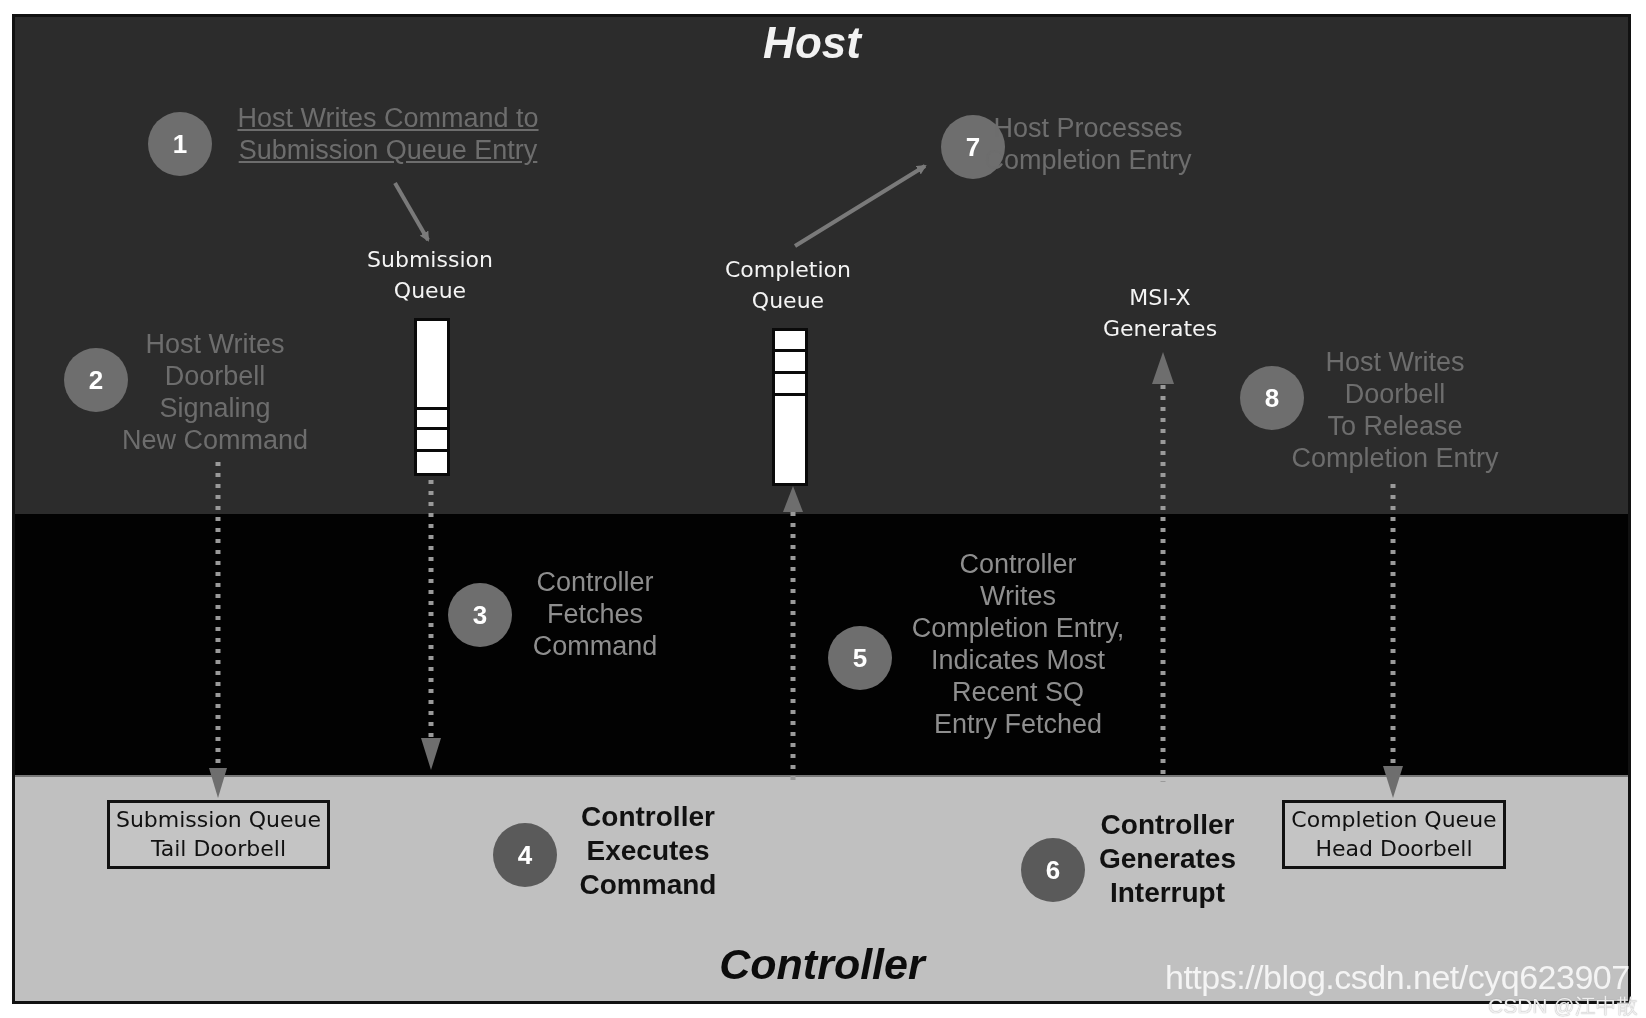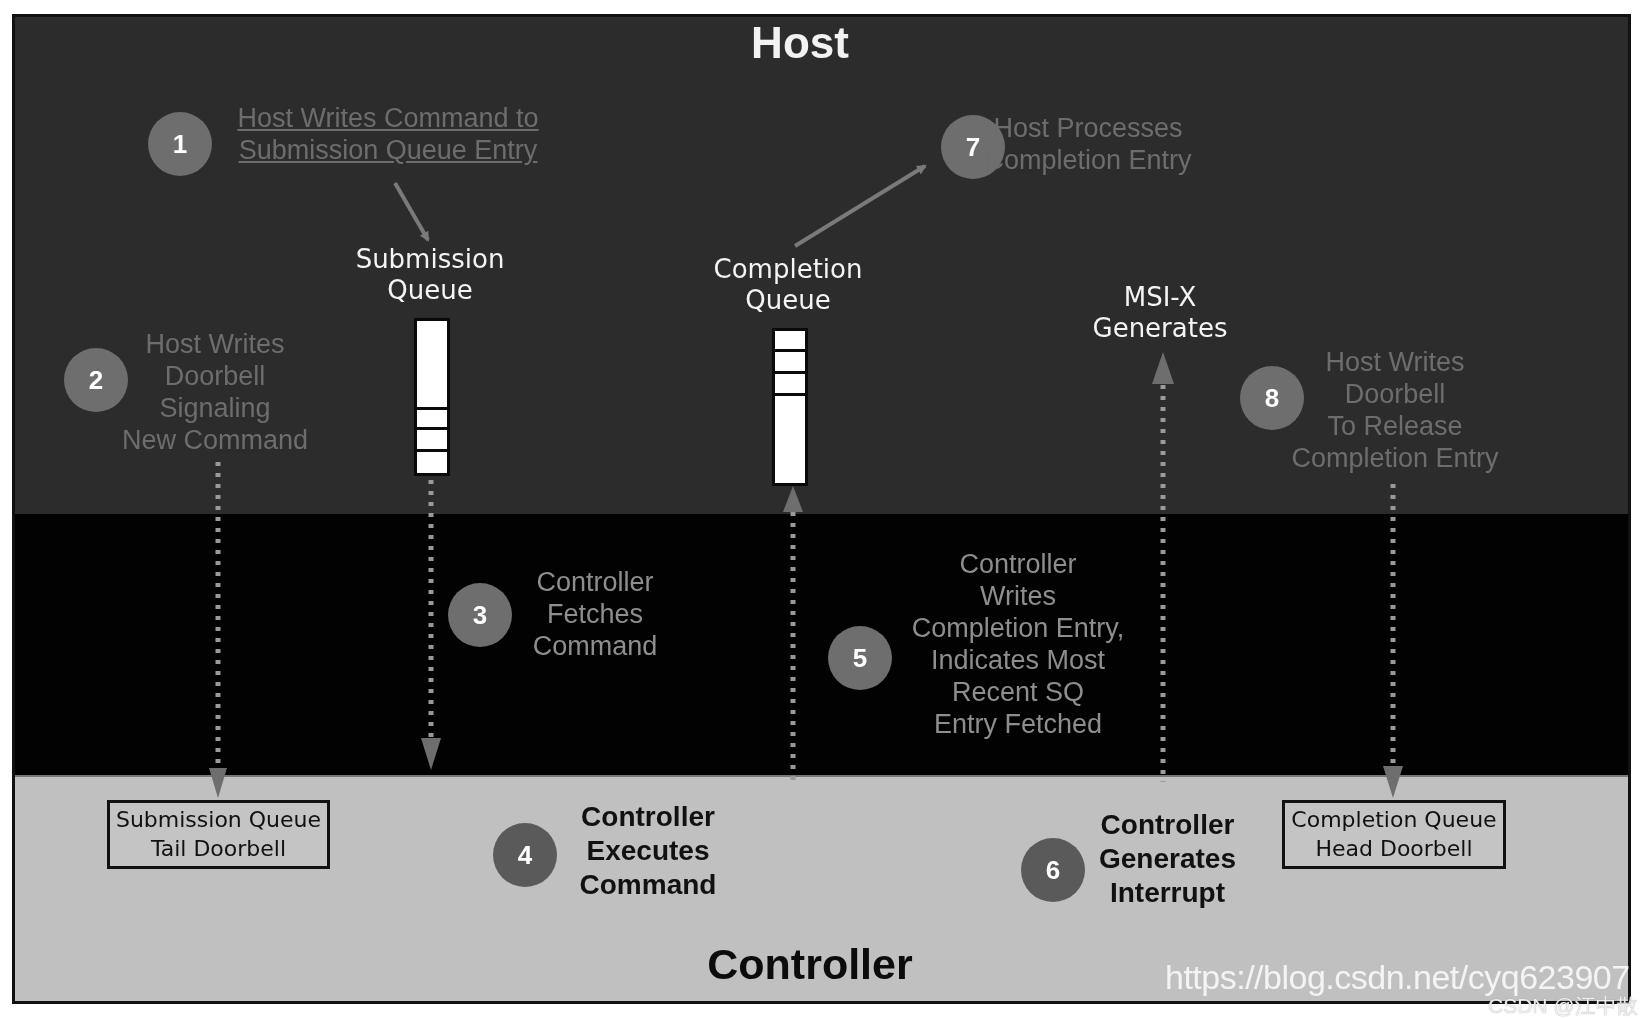--- a/index.html
+++ b/index.html
@@ -5,32 +5,32 @@
   html, body { margin:0; padding:0; background:#ffffff; }
   body { width:1646px; height:1018px; position:relative; overflow:hidden;
          font-family:"Liberation Sans", sans-serif; }
   #diagram { position:absolute; left:0; top:0; width:1646px; height:1018px; }
   .frame { position:absolute; left:12px; top:14px; width:1619px; height:990px;
            border:3px solid #111; box-sizing:border-box; }
   .band { position:absolute; left:12px; width:1619px; }
   .band-host { top:14px; height:500px; background:#2c2c2c; }
   .band-bus { top:514px; height:261px; background:#020202; }
   .band-ctrl { top:775px; height:229px; background:#c0c0c0; border-top:2px solid #777; box-sizing:border-box; }
-  .title { position:absolute; font-weight:bold; font-size:44px; }
+  .title { position:absolute; font-weight:bold; font-style:italic; font-size:44px;margin-left:12px; }
   .title-host { left:700px; top:18px; width:200px; text-align:center; color:#f2f2f2; }
   .title-ctrl { left:680px; top:940px; width:260px; text-align:center; color:#0c0c0c; font-size:43px; }
   .step { position:absolute; width:64px; height:64px; border-radius:50%;
           color:#fff; font-weight:bold; font-size:26px; display:flex;
           align-items:center; justify-content:center; }
   .step-light { background:#6e6e6e; }
   .step-dark { background:#5a5a5a; }
   .label { position:absolute; text-align:center; font-size:27px; line-height:32px; white-space:pre-line; }
   .label-dim { color:#6d6d6d; }
   .label-dim-b { color:#8e8e8e; }
-  .label-white { color:#f4f4f4; font-family:"DejaVu Sans", sans-serif; font-size:26px; line-height:31px; }
+  .label-white { color:#f4f4f4; font-family:"DejaVu Sans", sans-serif; font-size:22px; line-height:31px; }
   .label-dark { color:#111; font-weight:bold; font-size:28px; line-height:34px; }
   .queue { position:absolute; width:36px; background:#fff; border:3px solid #0a0a0a; box-sizing:border-box; }
   .slot { position:absolute; left:0; right:0; border-top:3px solid #0a0a0a; }
   .doorbell { position:absolute; border:3px solid #111; background:#c4c4c4;
               text-align:center; font-family:"DejaVu Sans", sans-serif;
               font-size:22px; line-height:29px; color:#111; box-sizing:border-box;
               white-space:pre-line; padding-top:2px; }
   .watermark { position:absolute; color:rgba(255,255,255,0.82); font-size:34px; left:1165px; top:958px; letter-spacing:-0.5px; }
   .watermark2 { position:absolute; color:rgba(255,255,255,0.85); font-size:21px; left:1488px; top:992px;
                 text-shadow:0 0 1px #888; }

